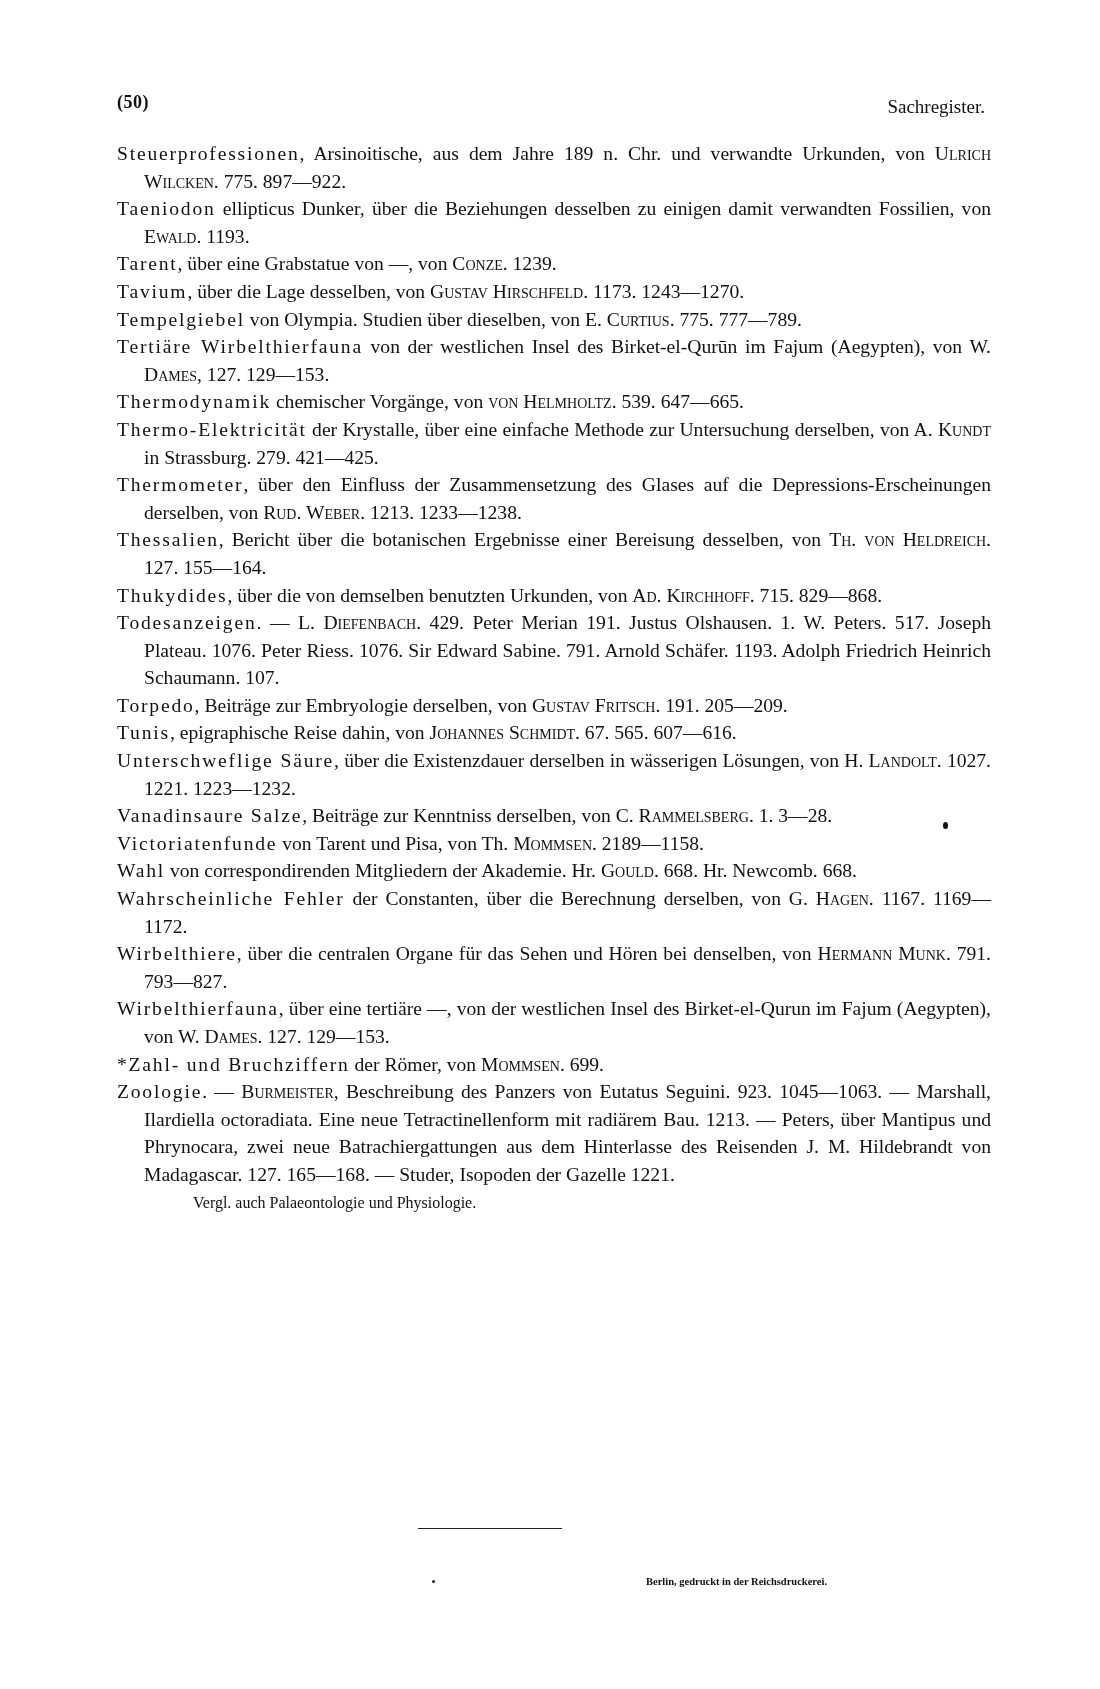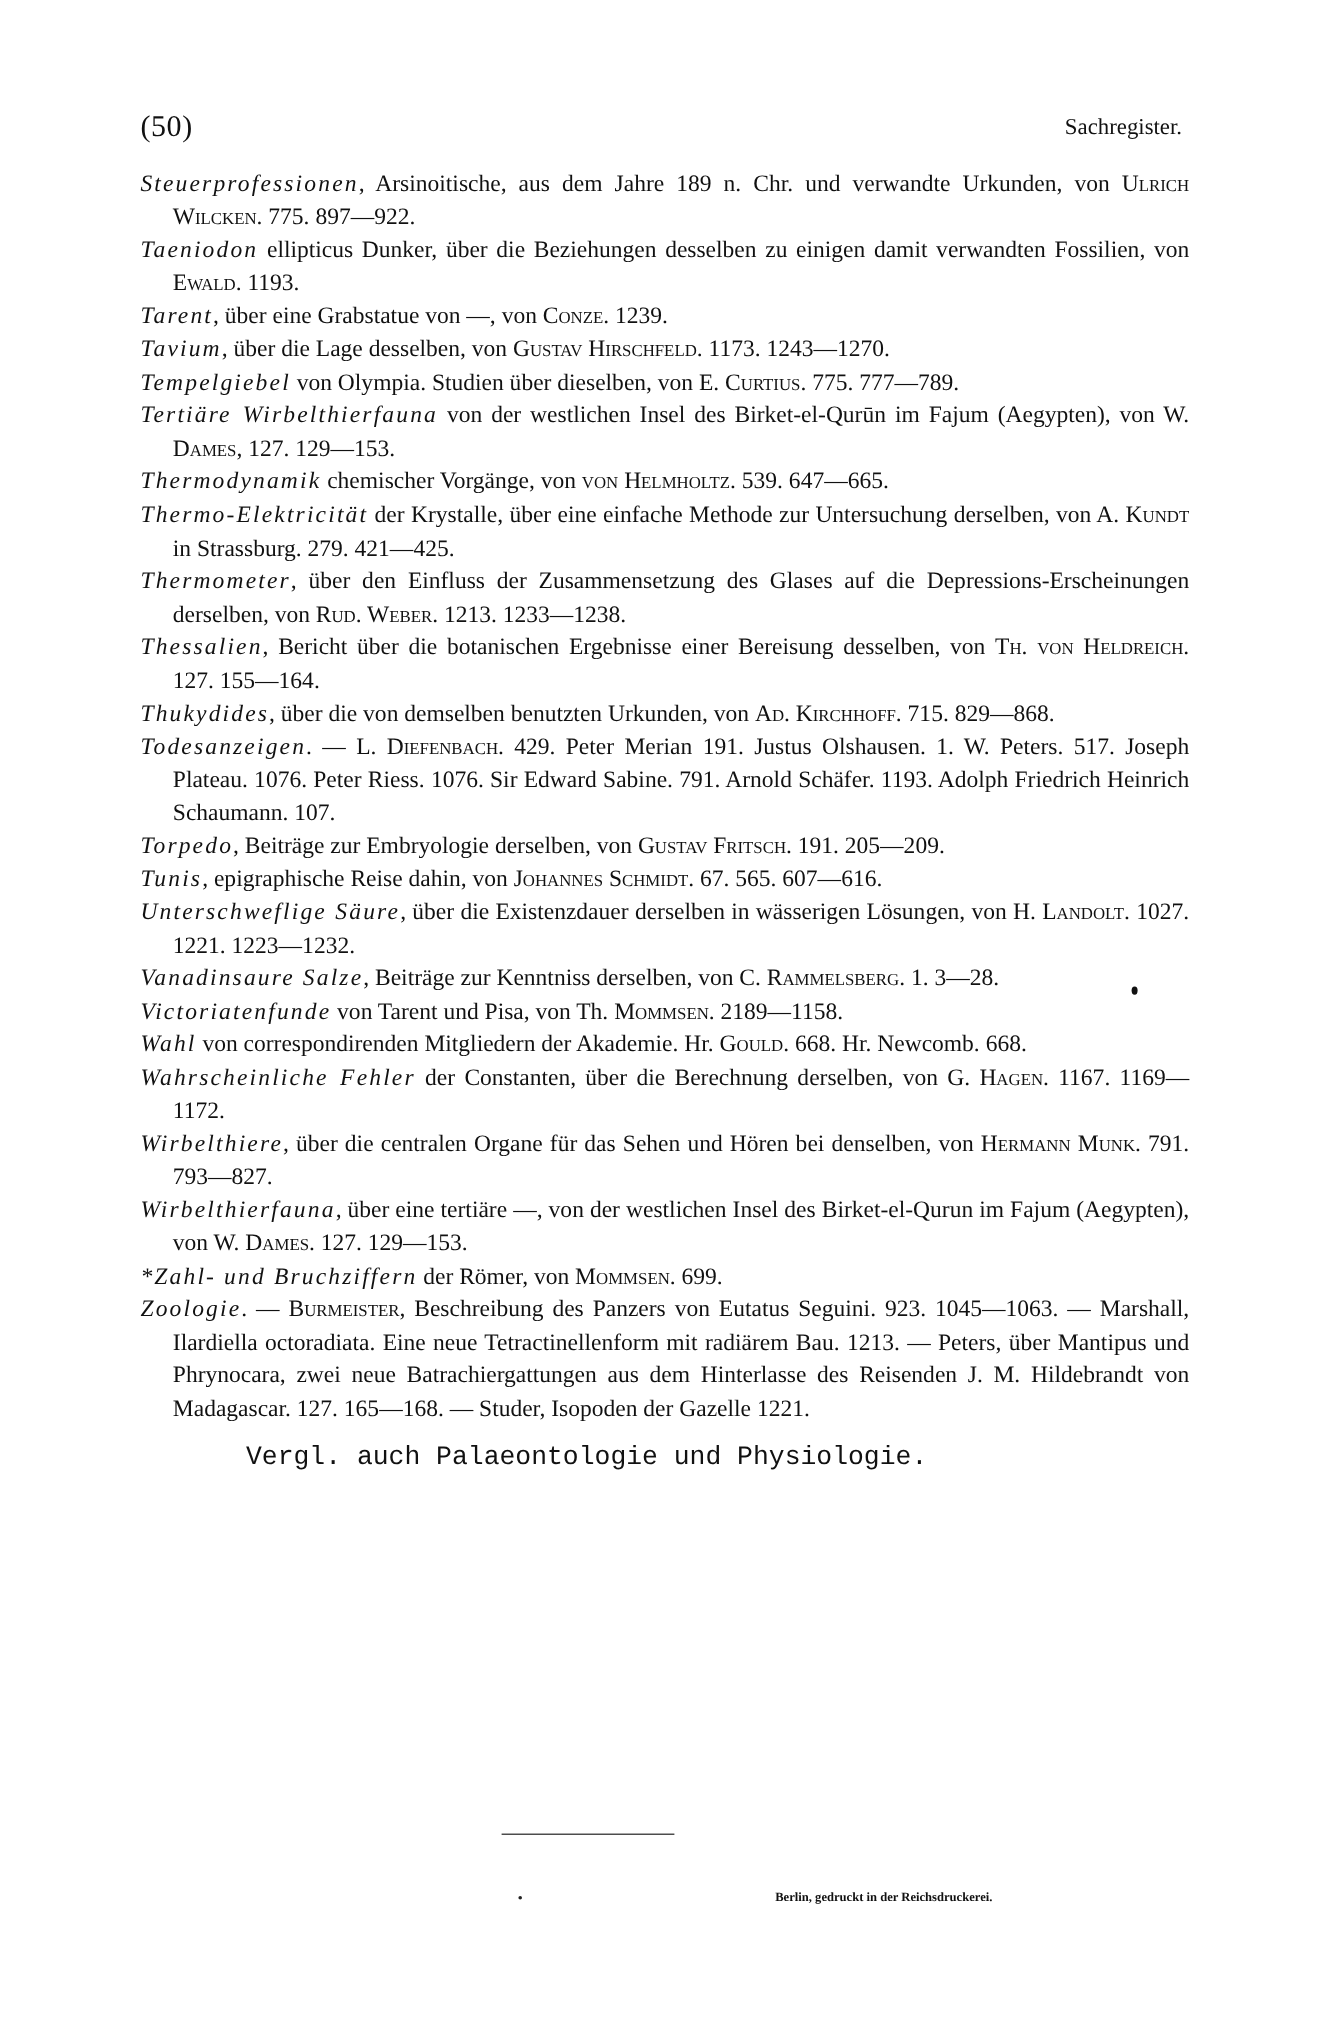--- a/index.html
+++ b/index.html
@@ -1,26 +1,26 @@
 <!DOCTYPE html>
 <html><head>
 <meta charset="utf-8">
 <style>
   html, body { margin:0; padding:0; background:#ffffff; }
   body { width:1100px; height:1689px; position:relative; overflow:hidden;
          font-family:"Liberation Serif","DejaVu Serif",serif; color:#111; }
   .page-header { position:absolute; top:92px; left:117px; width:868px; height:32px; }
-  .page-num { position:absolute; left:0; top:0; font-size:25px; font-weight:normal; letter-spacing:0.5px; }
+  .page-num { position:absolute; left:0; top:0; font-size:18px; font-weight:bold; letter-spacing:0.5px; }
   .running-title { position:absolute; left:0; right:0; top:4px; text-align:right; font-size:19px; }
   .entries { position:absolute; top:140px; left:117px; width:874px; }
   .entry { font-size:19.6px; line-height:27.6px; text-align:justify; text-align-last:left;
            padding-left:27px; text-indent:-27px; margin:0; }
-  .kw { letter-spacing:1.8px;font-style:italic; }
+  .kw { letter-spacing:1.8px; }
   .sc { font-variant:small-caps; }
-  .see-also { font-size:22px; line-height:27.6px; padding-left:76px; margin:12px;font-family:Liberation Mono, monospace; }
+  .see-also { font-size:16px; line-height:27.6px; padding-left:76px; margin:0; }
   .rule { position:absolute; top:1528px; left:418px; width:144px; height:0; border-top:1.6px solid #222; }
   .dot { position:absolute; top:1580px; left:432px; width:3px; height:3px; background:#222; border-radius:50%; }
   .stray { position:absolute; top:822px; left:943px; width:5px; height:7px; background:#111; border-radius:50%; }
   .imprint { position:absolute; top:1576px; left:646px; font-size:10.5px; font-weight:bold; font-family:"Liberation Serif",serif; }
 </style>
 </head>
 <body>
 
 <div class="page-header">
   <span class="page-num">(50)</span>

